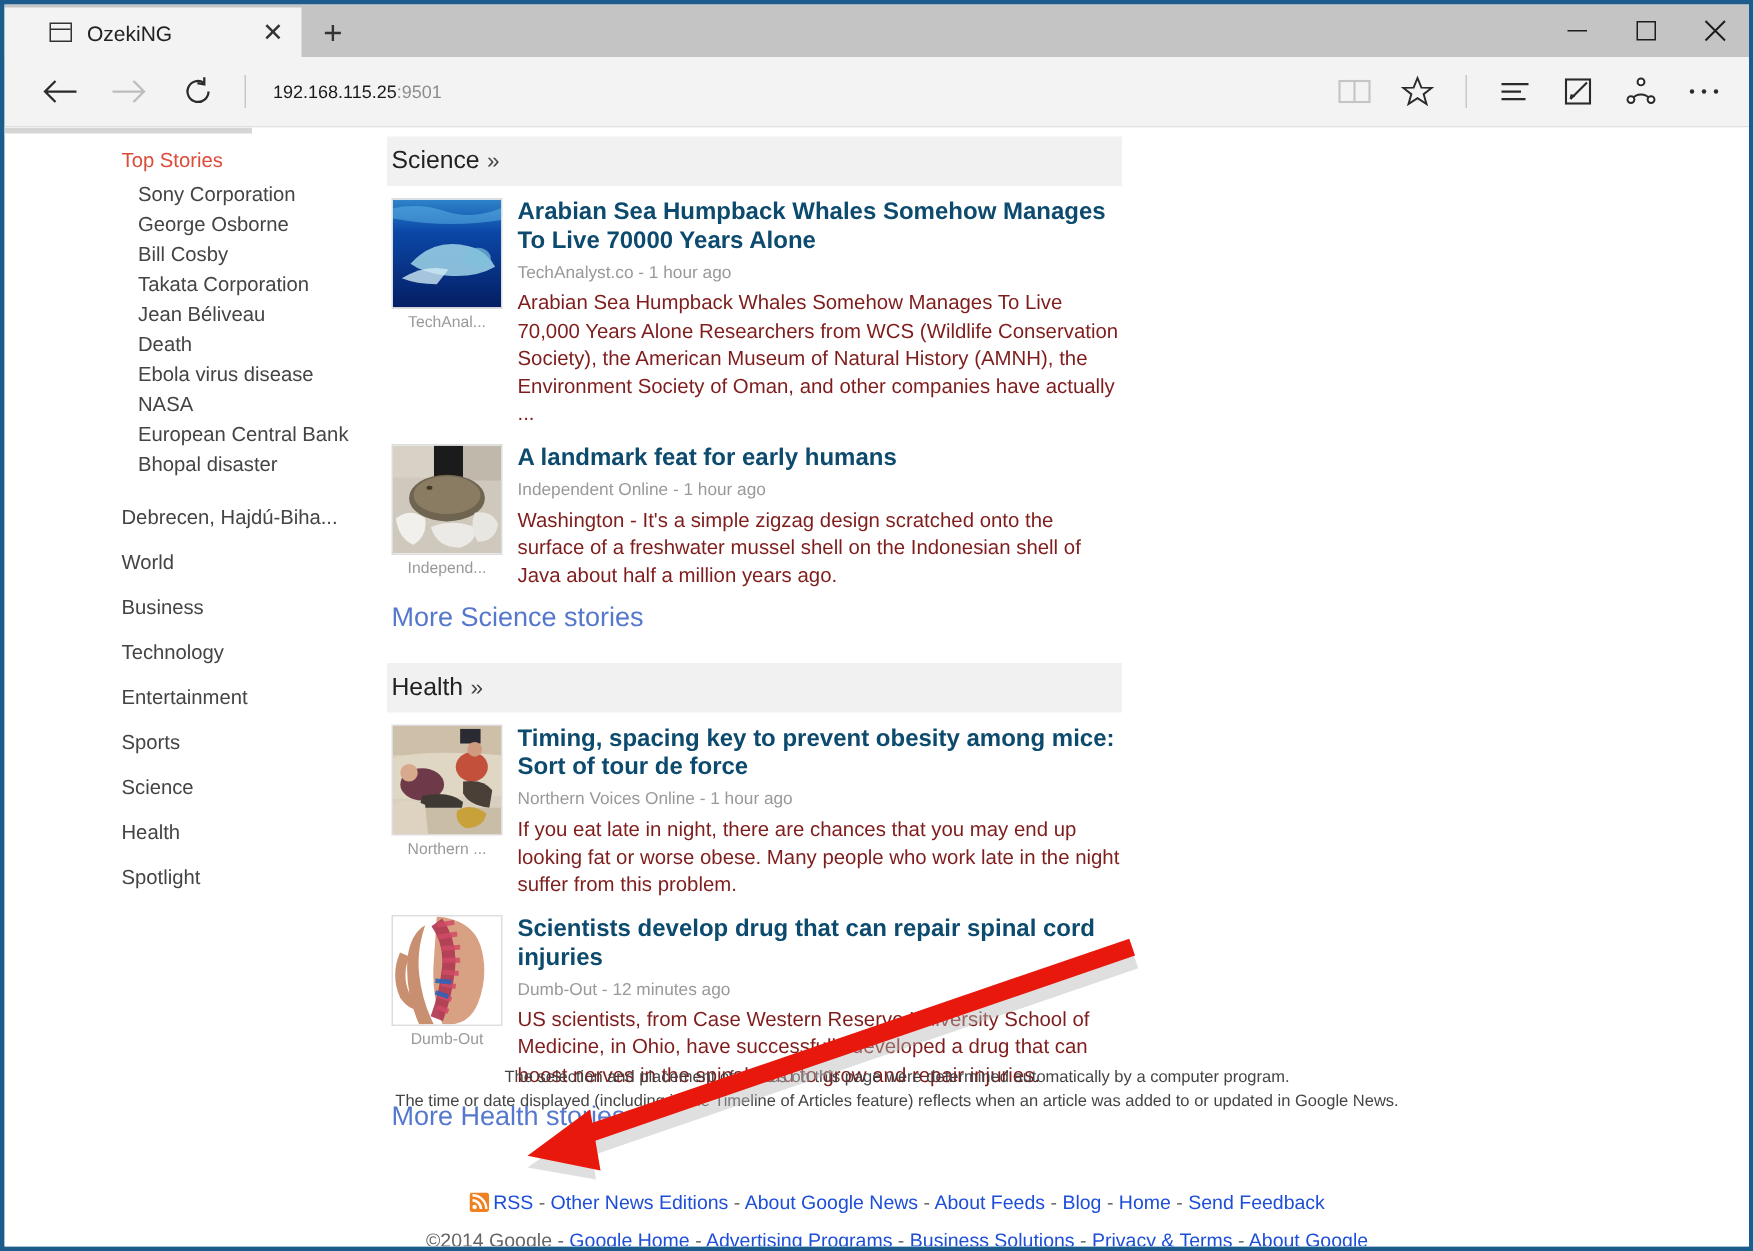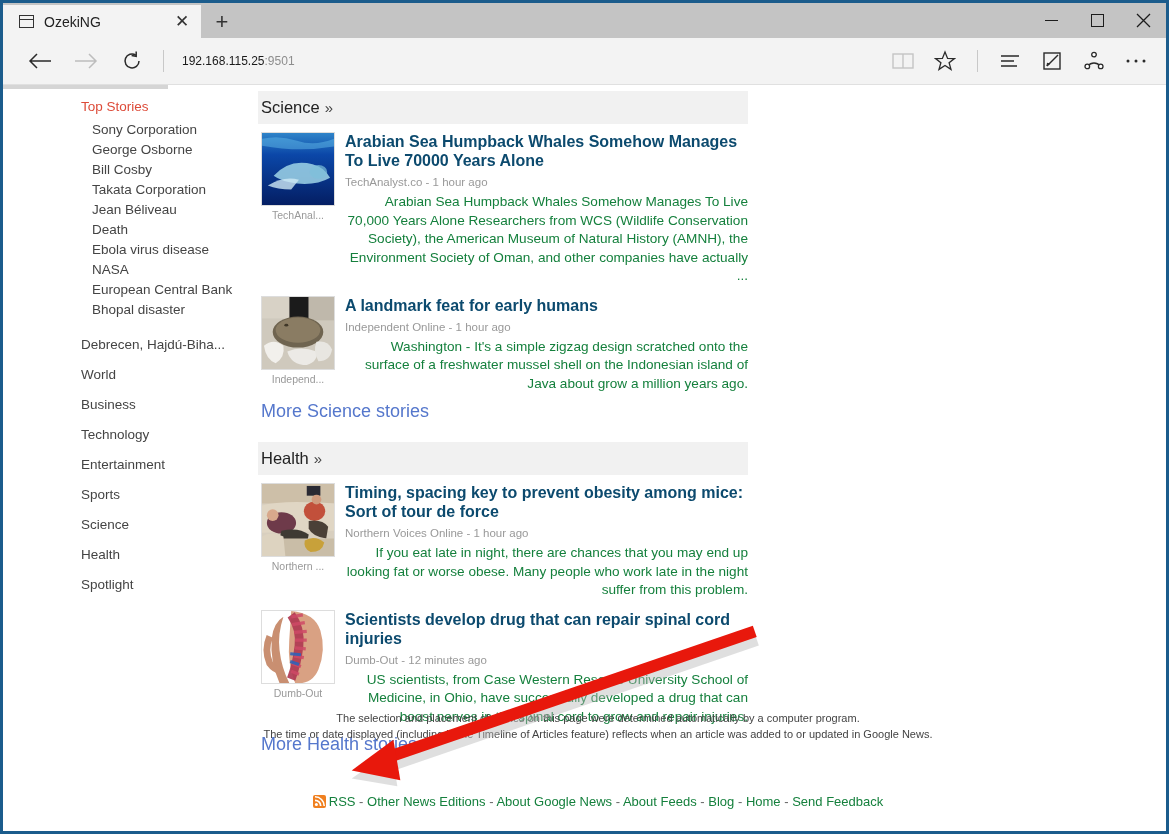--- a/index.html
+++ b/index.html
@@ -26,21 +26,21 @@
     background: #c4c4c4;
     display: flex;
     align-items: flex-end;
   }
   .tab {
     height: 33px;
     width: 198px;
     background: #f3f3f3;
     display: flex;
     align-items: center;
-    padding: 0 6px 0 16px;
+    padding: 0 6px 0 30px;
     position: relative;
   }
   .tab-icon {
     width: 15px; height: 13px;
     border: 1.6px solid #333;
     margin-right: 10px;
     flex: 0 0 auto;
     position: relative;
   }
   .tab-icon::before {
@@ -228,25 +228,24 @@
     line-height: 19px;
     cursor: pointer;
   }
   .art-meta {
     color: #999;
     font-size: 11.5px;
     line-height: 18px;
     margin-top: 3px;
   }
   .art-snip {
-    color: #15803d;
+    color: #7f1d1d;
     font-size: 13.6px;
     line-height: 18.5px;
     margin-top: 2px;
-    text-align: right;
   }
   .more-link {
     color: #5577cc;
     font-size: 18px;
     padding: 6px 0 0 3px;
     display: inline-block;
     cursor: pointer;
   }
 
   
@@ -261,21 +260,21 @@
     font-size: 11px;
     color: #444;
     line-height: 16px;
   }
   .footer-links {
     margin-top: 52px;
     font-size: 13px;
     color: #5577cc;
   }
   .footer-links a, .copy-line a {
-    color: #15803d;
+    color: #1d4ed8;
     text-decoration: none;
     cursor: pointer;
   }
   .sep { color: #666; }
   .rss-ico {
     display: inline-block;
     width: 13px; height: 13px;
     vertical-align: -2px;
     margin-right: 3px;
   }
@@ -465,21 +464,21 @@
                   <path d="M2 50 Q12 42 22 50 Q24 62 14 68 Q4 64 2 50 Z" fill="#f2f0ec"></path>
                   <path d="M26 56 Q40 50 56 56 Q58 66 46 70 Q30 70 26 56 Z" fill="#eceae6"></path>
                   <path d="M56 46 Q68 44 72 54 Q70 66 58 66 Q52 56 56 46 Z" fill="#e8e6e1"></path>
                 </svg>
               </span>
               <div class="thumb-cap">Independ...</div>
             </div>
             <div class="art-body">
               <div class="art-title">A landmark feat for early humans</div>
               <div class="art-meta">Independent Online - 1 hour ago</div>
-              <div class="art-snip">Washington - It's a simple zigzag design scratched onto the surface of a freshwater mussel shell on the Indonesian island of Java about grow a million years ago.</div>
+              <div class="art-snip">Washington - It's a simple zigzag design scratched onto the surface of a freshwater mussel shell on the Indonesian shell of Java about half a million years ago.</div>
             </div>
           </div>
 
           <span class="more-link">More Science stories</span>
         </div>
 
         <div class="section">
           <div class="section-head">
             <span>Health</span>
             <span class="chev">»</span>
@@ -560,20 +559,33 @@
         <span class="sep">-</span>
         <a>About Feeds</a>
         <span class="sep">-</span>
         <a>Blog</a>
         <span class="sep">-</span>
         <a>Home</a>
         <span class="sep">-</span>
         <a>Send Feedback</a>
       </div>
 
+      <div class="copy-line">
+        <span>©2014 Google</span>
+        <span class="sep">-</span>
+        <a>Google Home</a>
+        <span class="sep">-</span>
+        <a>Advertising Programs</a>
+        <span class="sep">-</span>
+        <a>Business Solutions</a>
+        <span class="sep">-</span>
+        <a>Privacy &amp; Terms</a>
+        <span class="sep">-</span>
+        <a>About Google</a>
+      </div>
     </div>
   </div>
 
   <svg id="arrow-overlay" viewBox="0 0 1169 834">
     <g>
       <path d="M754 636 L372 767" stroke="#b9b9b9" stroke-width="13" fill="none" opacity="0.45" transform="translate(4,5)"></path>
       <polygon points="386,748 346,776 392,784" fill="#b9b9b9" opacity="0.45" transform="translate(4,5)"></polygon>
     </g>
     <path d="M756 633 L374 764" stroke="#e8180c" stroke-width="12" fill="none" stroke-linecap="butt"></path>
     <polygon points="392,742 350,773 399,783" fill="#e8180c"></polygon>

